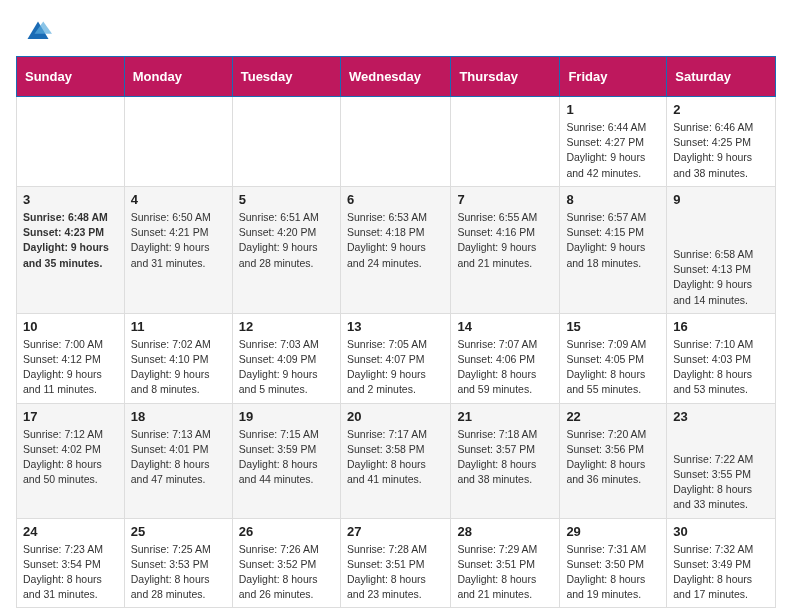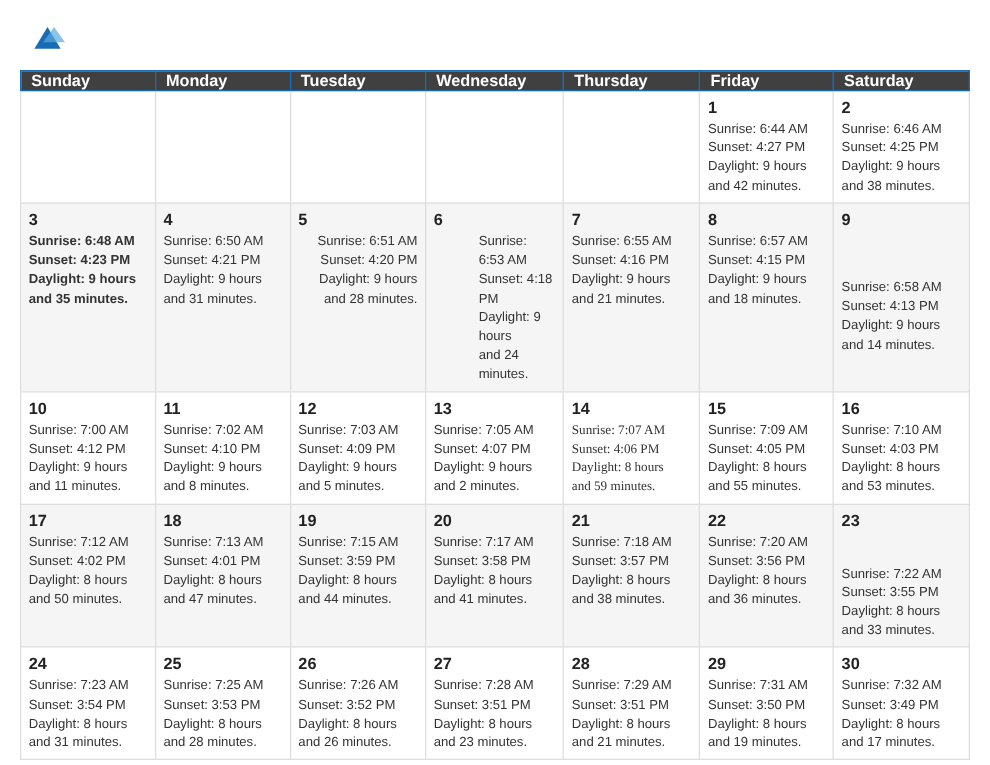--- a/index.html
+++ b/index.html
@@ -12,24 +12,24 @@
     .logo-blue { color: #1a6bb5; }
     .logo-icon { width: 28px; height: 28px; }
     
     .title-section { text-align: right; }
     .month-title { font-size: 36px; font-weight: normal; color: #222; }
     .location { font-size: 15px; color: #444; margin-top: 2px; }
     
     .calendar { width: 100%; border-collapse: collapse; margin: 0 8px; width: calc(100% - 16px); margin-left: 8px; }
     
     .calendar th {
-      background-color: #404040;
+      background-color: #be185d;
       color: white;
       text-align: left;
-      padding: 0 8px;
+      padding: 12px 8px;
       font-size: 13px;
       font-weight: bold;
       border: 1px solid #1a6bb5;
     }
     
     .calendar td {
       border: 1px solid #ddd;
       vertical-align: top;
       padding: 5px 6px;
       width: 113px;
@@ -123,28 +123,28 @@
           </td>
           <td>
             <span class="day-num">4</span>
             <div class="day-info" style="white-space: pre-line;">Sunrise: 6:50 AM
 Sunset: 4:21 PM
 Daylight: 9 hours
 and 31 minutes.</div>
           </td>
           <td>
             <span class="day-num">5</span>
-            <div class="day-info" style="white-space: pre-line; text-align: right;">Sunrise: 6:51 AM
+            <div class="day-info" style="white-space: pre-line;">Sunrise: 6:51 AM
 Sunset: 4:20 PM
 Daylight: 9 hours
 and 28 minutes.</div>
           </td>
           <td>
             <span class="day-num">6</span>
-            <div class="day-info" style="white-space: pre-line; margin-left: 36px;">Sunrise: 6:53 AM
+            <div class="day-info" style="white-space: pre-line;">Sunrise: 6:53 AM
 Sunset: 4:18 PM
 Daylight: 9 hours
 and 24 minutes.</div>
           </td>
           <td>
             <span class="day-num">7</span>
             <div class="day-info" style="white-space: pre-line;">Sunrise: 6:55 AM
 Sunset: 4:16 PM
 Daylight: 9 hours
 and 21 minutes.</div>
@@ -188,21 +188,21 @@
           </td>
           <td>
             <span class="day-num">13</span>
             <div class="day-info" style="white-space: pre-line;">Sunrise: 7:05 AM
 Sunset: 4:07 PM
 Daylight: 9 hours
 and 2 minutes.</div>
           </td>
           <td>
             <span class="day-num">14</span>
-            <div class="day-info" style="white-space: pre-line; font-family: Liberation Serif, serif;">Sunrise: 7:07 AM
+            <div class="day-info" style="white-space: pre-line;">Sunrise: 7:07 AM
 Sunset: 4:06 PM
 Daylight: 8 hours
 and 59 minutes.</div>
           </td>
           <td>
             <span class="day-num">15</span>
             <div class="day-info" style="white-space: pre-line;">Sunrise: 7:09 AM
 Sunset: 4:05 PM
 Daylight: 8 hours
 and 55 minutes.</div>

